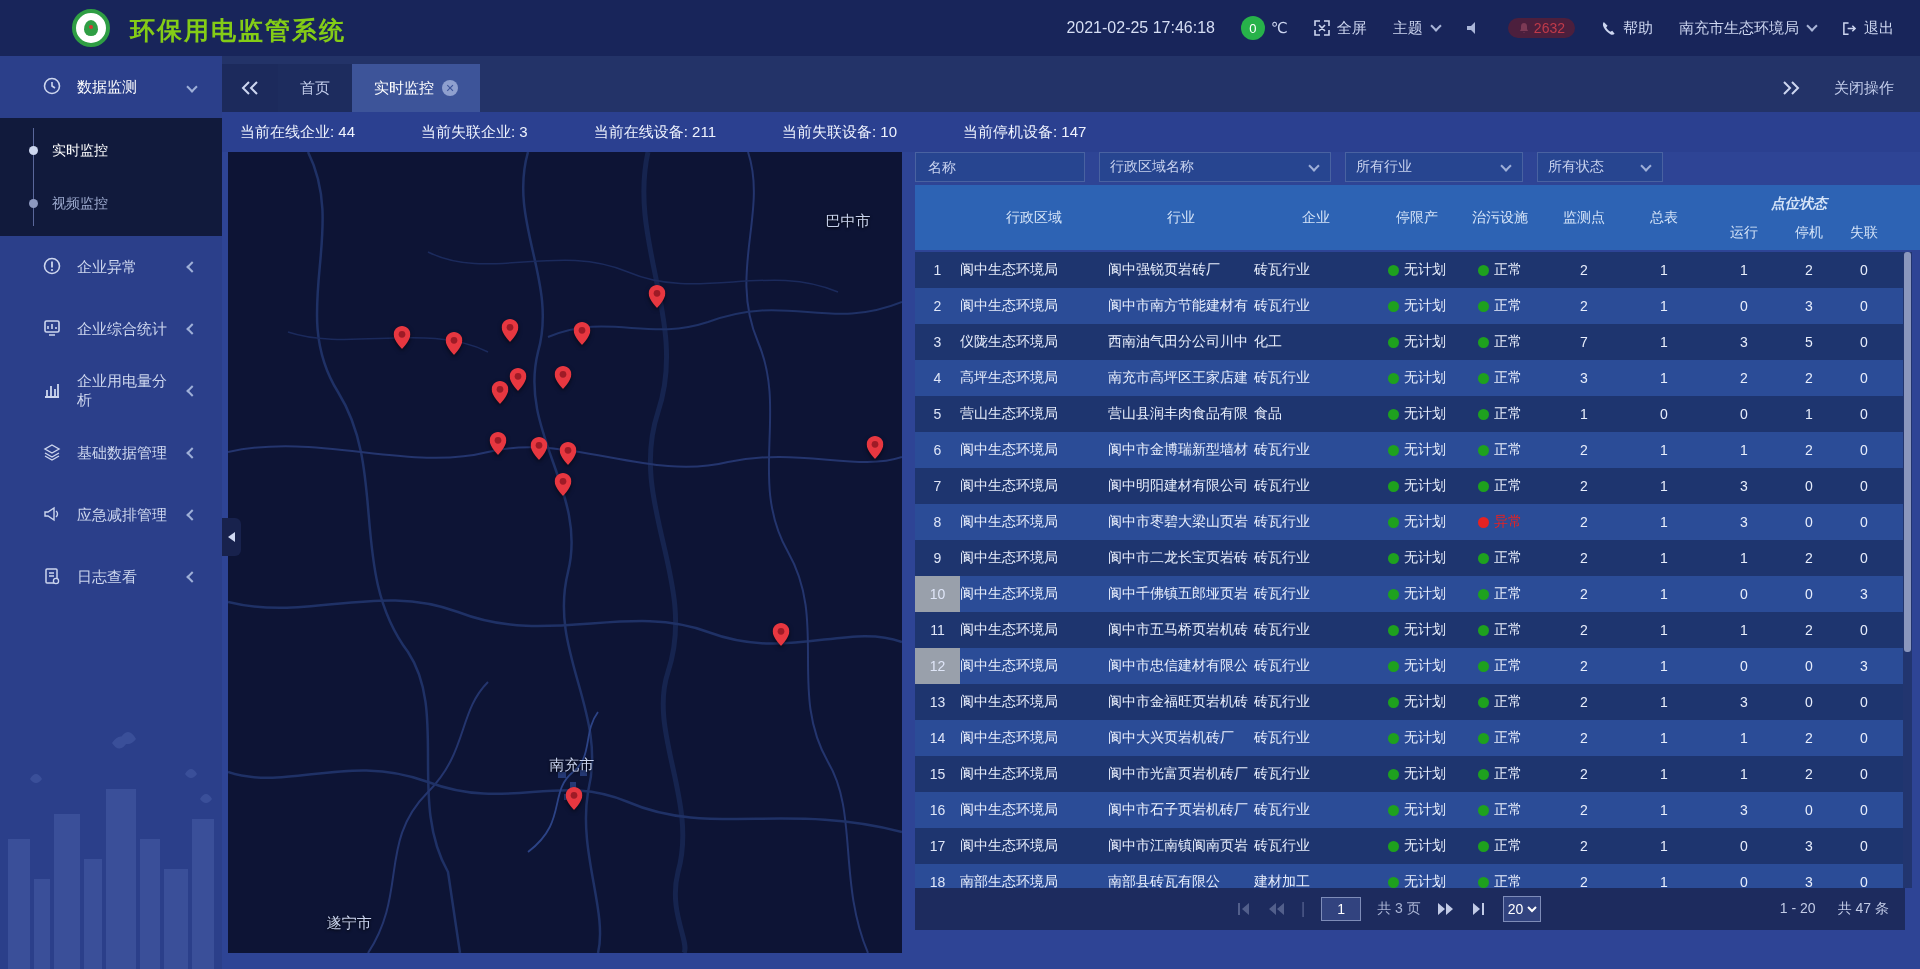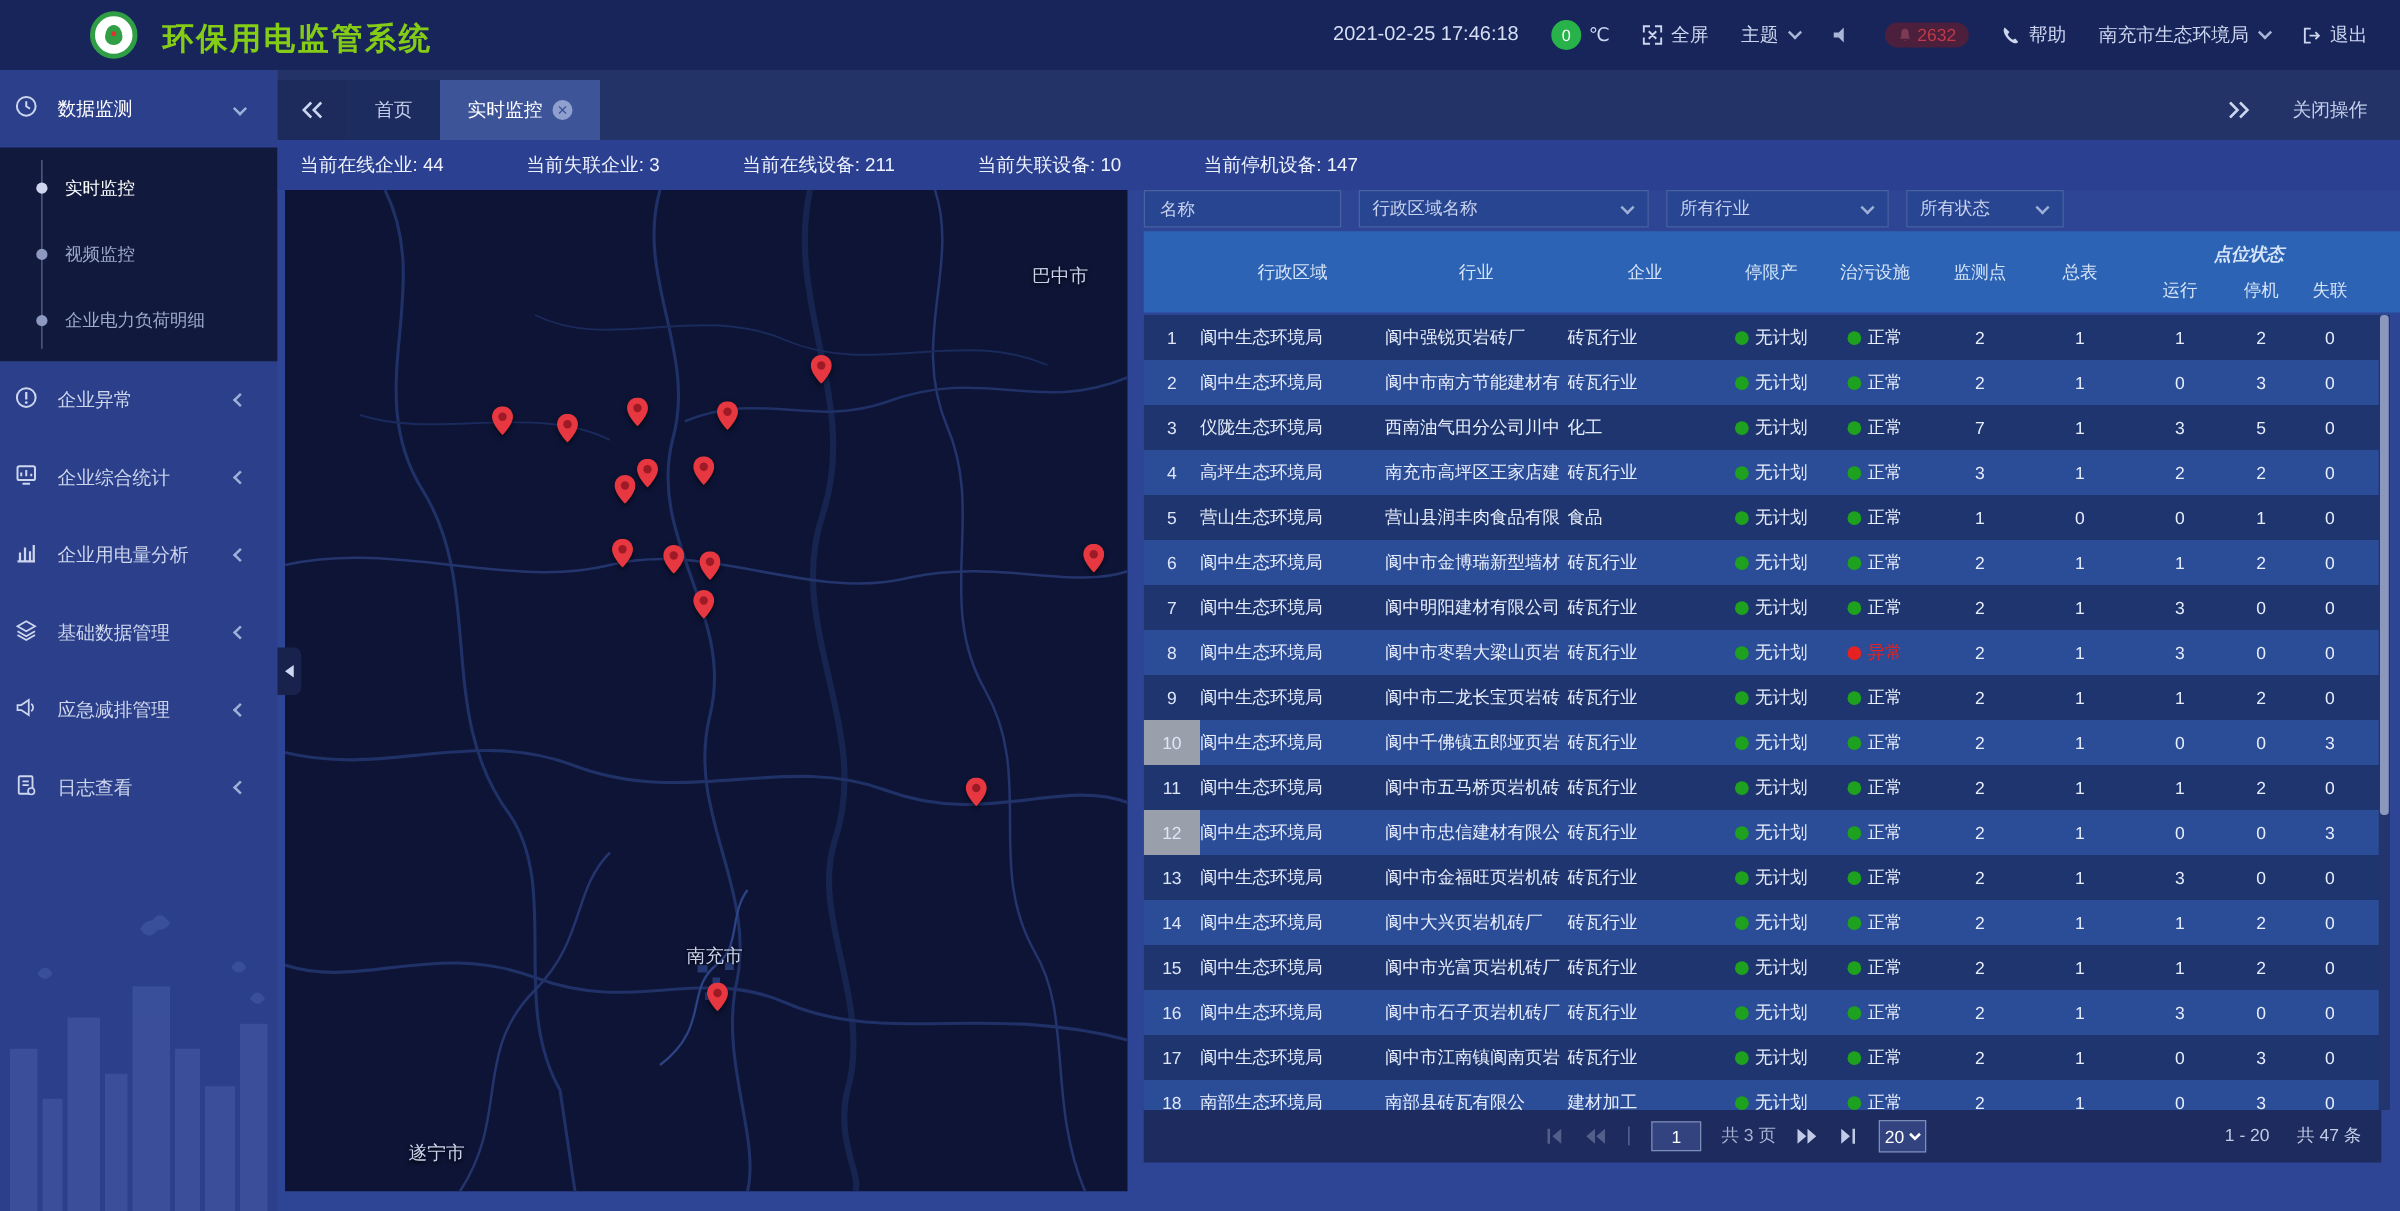--- a/index.html
+++ b/index.html
@@ -16,21 +16,21 @@
   .topright{position:absolute;right:26px;top:0;height:56px;display:flex;align-items:center;gap:26px;font-size:15px;color:#cdd6f0;}
   .datetime{font-size:16px;color:#d6def4;}
   .tempwrap{display:flex;align-items:center;gap:6px;}
   .tempbadge{width:24px;height:24px;border-radius:50%;background:#27b24a;color:#fff;font-size:13px;display:flex;align-items:center;justify-content:center;}
   .tbtn{display:flex;align-items:center;gap:7px;cursor:pointer;white-space:nowrap;}
   .badgepill{background:#4c1f3d;color:#c03a4a;border-radius:10px;padding:2px 10px;font-size:14px;display:flex;align-items:center;gap:4px;}
   .carets{display:inline-block;width:8px;height:8px;border-right:2px solid #aab6d8;border-bottom:2px solid #aab6d8;transform:rotate(45deg);margin-left:2px;margin-top:-4px;}
   .icon-svg{display:inline-block;vertical-align:middle;}
   
   .sidebar{position:absolute;left:0;top:56px;width:222px;height:913px;background:#2b3f8a;z-index:20;overflow:hidden;}
-  .nav-item{position:relative;height:62px;display:flex;align-items:center;padding-left:12px;gap:16px;font-size:15px;color:#cdd6ee;cursor:pointer;}
+  .nav-item{position:relative;height:62px;display:flex;align-items:center;padding-left:43px;gap:16px;font-size:15px;color:#cdd6ee;cursor:pointer;}
   .nav-item .lbl{flex:1;}
   .nav-item.active{color:#fff;}
   .chev{width:8px;height:8px;border-right:2px solid #9fb0d8;border-bottom:2px solid #9fb0d8;margin-right:26px;}
   .chev.left{transform:rotate(135deg);}
   .chev.down{transform:rotate(45deg);}
   .submenu{background:#111a3c;position:relative;padding:6px 0;}
   .sub-item{position:relative;height:53px;display:flex;align-items:center;padding-left:52px;font-size:14px;color:#9daace;cursor:pointer;}
   .sub-item.active{color:#fff;}
   .sub-item .dot{position:absolute;left:29px;width:9px;height:9px;border-radius:50%;background:#8d99c0;}
   .sub-item.active .dot{background:#cdd6ee;}
@@ -53,21 +53,21 @@
   .pin{position:absolute;transform:translate(-50%,-100%);filter:drop-shadow(0 2px 2px rgba(0,0,0,.55));cursor:pointer;}
   .collapse-handle{position:absolute;left:222px;top:518px;width:19px;height:38px;background:#18224d;border-radius:0 6px 6px 0;display:flex;align-items:center;justify-content:center;cursor:pointer;z-index:25;}
   .collapse-handle .tri{width:0;height:0;border-top:5px solid transparent;border-bottom:5px solid transparent;border-right:7px solid #cfd8f2;}
   
   .panel{position:absolute;left:915px;top:152px;width:995px;height:778px;}
   .filters{position:absolute;left:0;top:0;width:995px;height:30px;display:flex;gap:14px;}
   .fbox{height:30px;background:#274590;border:1px solid rgba(255,255,255,.16);display:flex;align-items:center;padding:0 10px;font-size:14px;color:#c8d2ee;position:relative;cursor:pointer;}
   .fbox input{background:transparent;border:none;outline:none;color:#e6ecfb;font-size:14px;width:100%;font-family:inherit;}
   .fbox input::placeholder{color:#c8d2ee;opacity:1;}
   .fchev{position:absolute;right:12px;top:9px;width:8px;height:8px;border-right:2px solid #9fb0d8;border-bottom:2px solid #9fb0d8;transform:rotate(45deg);}
-  .f-name{width:158px;}
+  .f-name{width:170px;}
   .f-region{width:232px;}
   .f-industry{width:178px;}
   .f-status{width:126px;}
   
   .grid-cols{display:grid;grid-template-columns:45px 148px 146px 124px 78px 88px 80px 80px 80px 50px 60px;}
   .thead{position:absolute;left:0;top:33px;width:1108px;height:65px;background:#2d63b4;color:#d5e4f8;font-size:14px;}
   .thead .cell{display:flex;align-items:center;justify-content:center;height:65px;}
   .thead .group-wrap{display:flex;flex-direction:column;height:65px;grid-column:9/12;}
   .thead .group-label{height:30px;display:flex;align-items:center;justify-content:center;font-style:italic;font-weight:bold;padding-top:8px;}
   .thead .group-subs{flex:1;display:grid;grid-template-columns:80px 50px 60px;}
@@ -160,24 +160,20 @@
         <div class="submenu">
           <div class="subline"></div>
           <div class="sub-item active">
             <span class="dot"></span>
             <span>实时监控</span>
           </div>
           <div class="sub-item">
             <span class="dot"></span>
             <span>视频监控</span>
           </div>
-          <div class="sub-item">
-            <span class="dot"></span>
-            <span>企业电力负荷明细</span>
-          </div>
         </div>
         <div class="nav-item">
           <span><svg width="18" height="18" viewBox="0 0 18 18">
               <circle cx="9" cy="9" r="7.5" stroke="#cdd6ee" stroke-width="1.6" fill="none"></circle>
               <path d="M9,4.5 L9,10.5" stroke="#cdd6ee" stroke-width="1.8"></path>
               <circle cx="9" cy="13" r="1.1" fill="#cdd6ee"></circle>
             </svg></span>
           <span class="lbl">企业异常</span>
           <span class="chev left"></span>
         </div>

